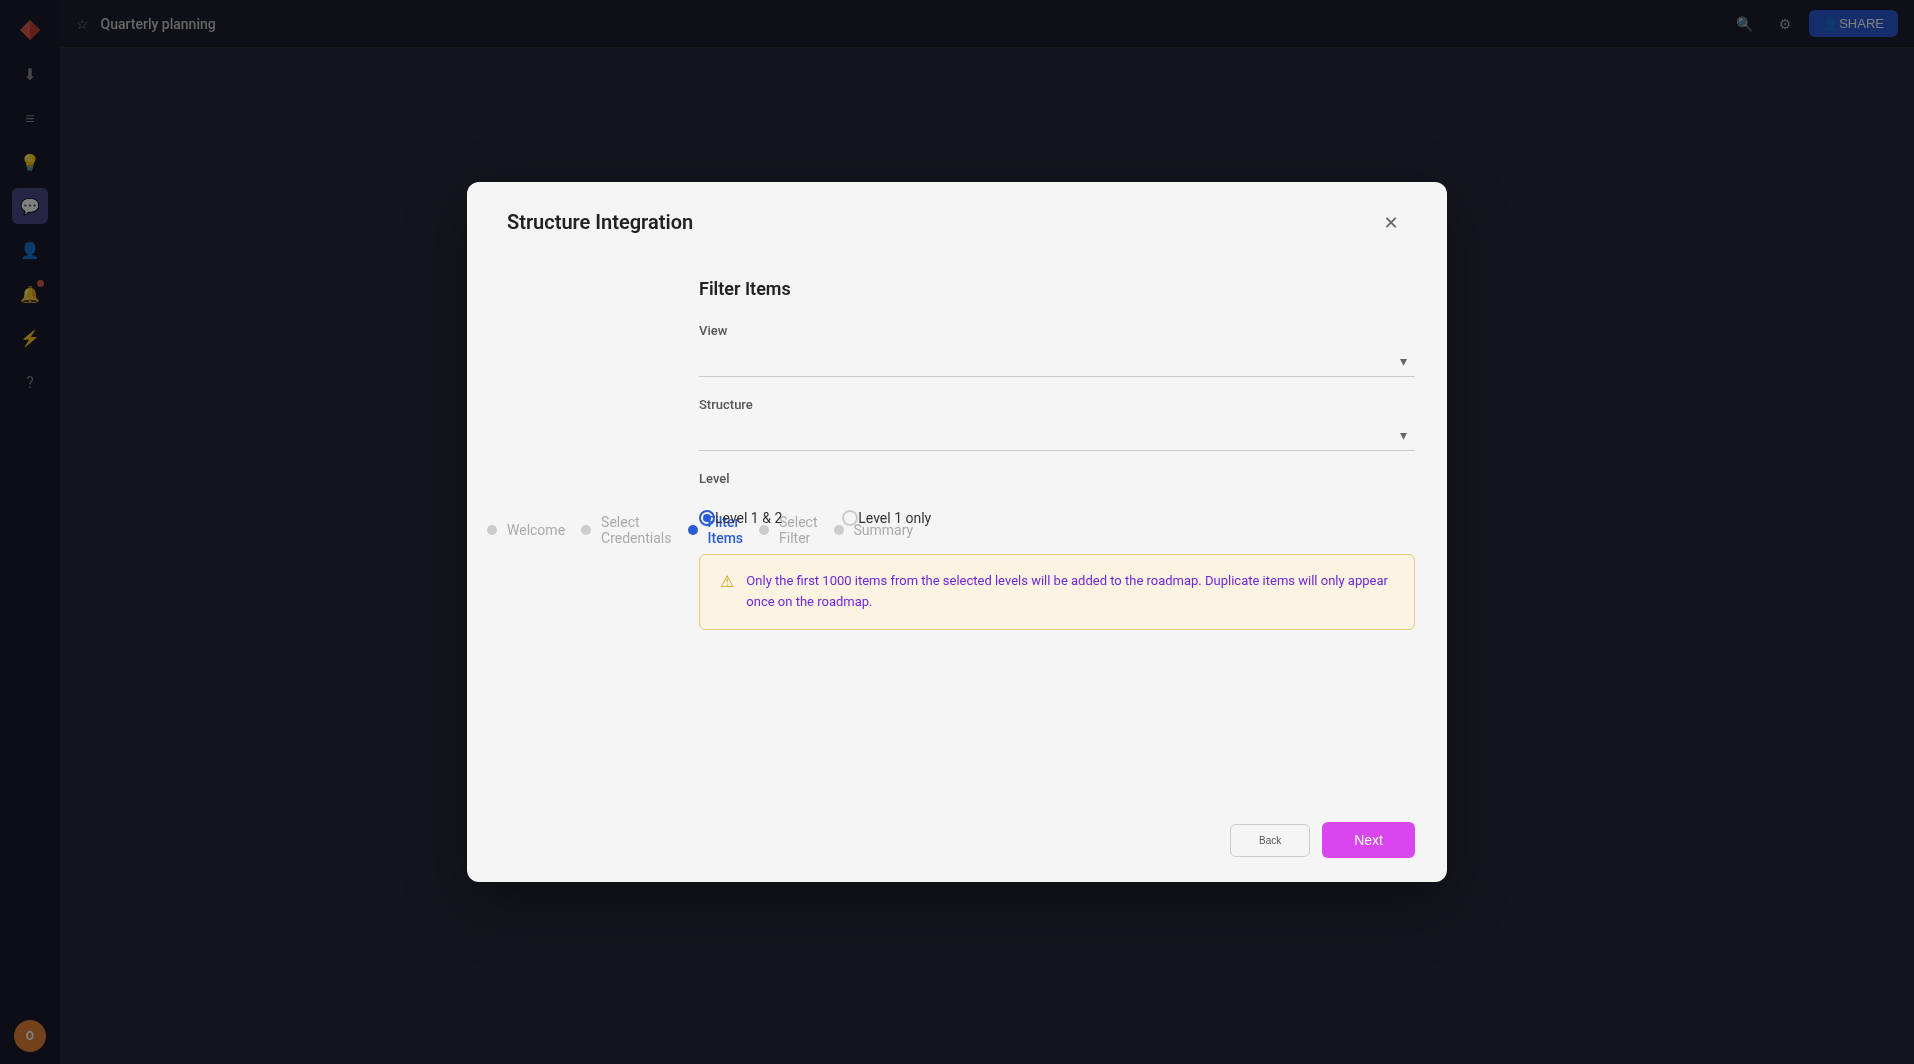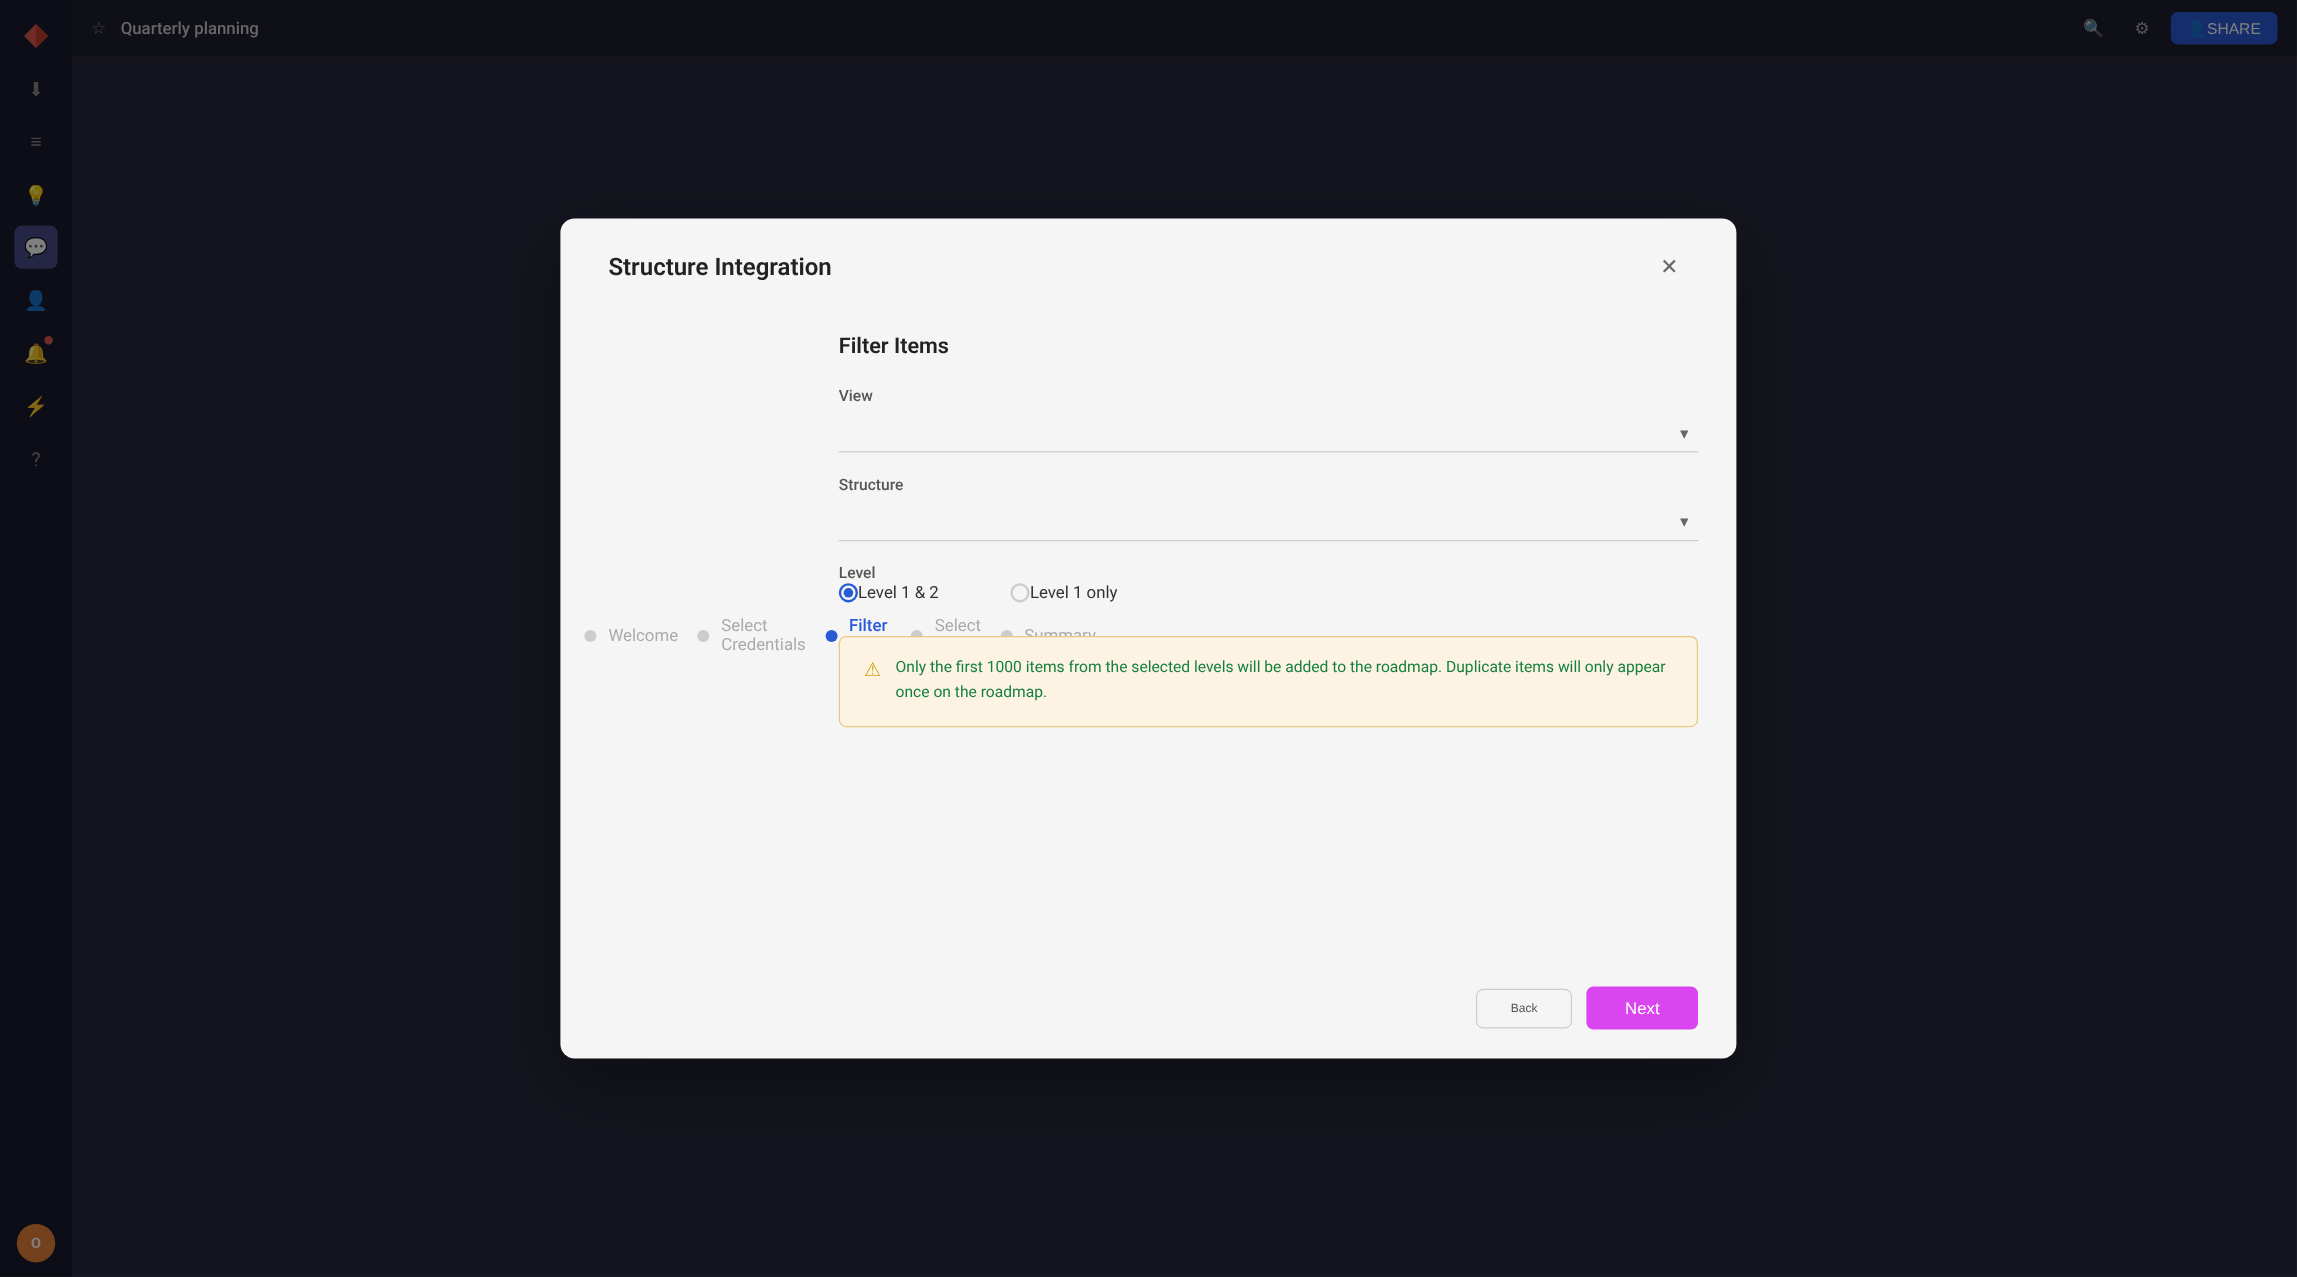--- a/index.html
+++ b/index.html
@@ -276,21 +276,21 @@
     }
 
     .level-section {
       margin-bottom: 20px;
     }
 
     .level-label {
       font-size: 13px;
       color: #555;
       font-weight: 500;
-      margin-bottom: 0;
+      margin-bottom: 24px;
     }
 
     .level-options {
       display: flex;
       gap: 60px;
       align-items: center;
     }
 
     .level-option {
       display: flex;
@@ -335,21 +335,21 @@
 
     .warning-icon {
       color: #d4a017;
       font-size: 16px;
       flex-shrink: 0;
       margin-top: 1px;
     }
 
     .warning-text {
       font-size: 13px;
-      color: #15803d;
+      color: #6d28d9;
       line-height: 1.6;
     }
 
     
     .modal-footer {
       padding: 16px 32px 24px;
       display: flex;
       justify-content: flex-end;
       gap: 12px;
       align-items: center;

